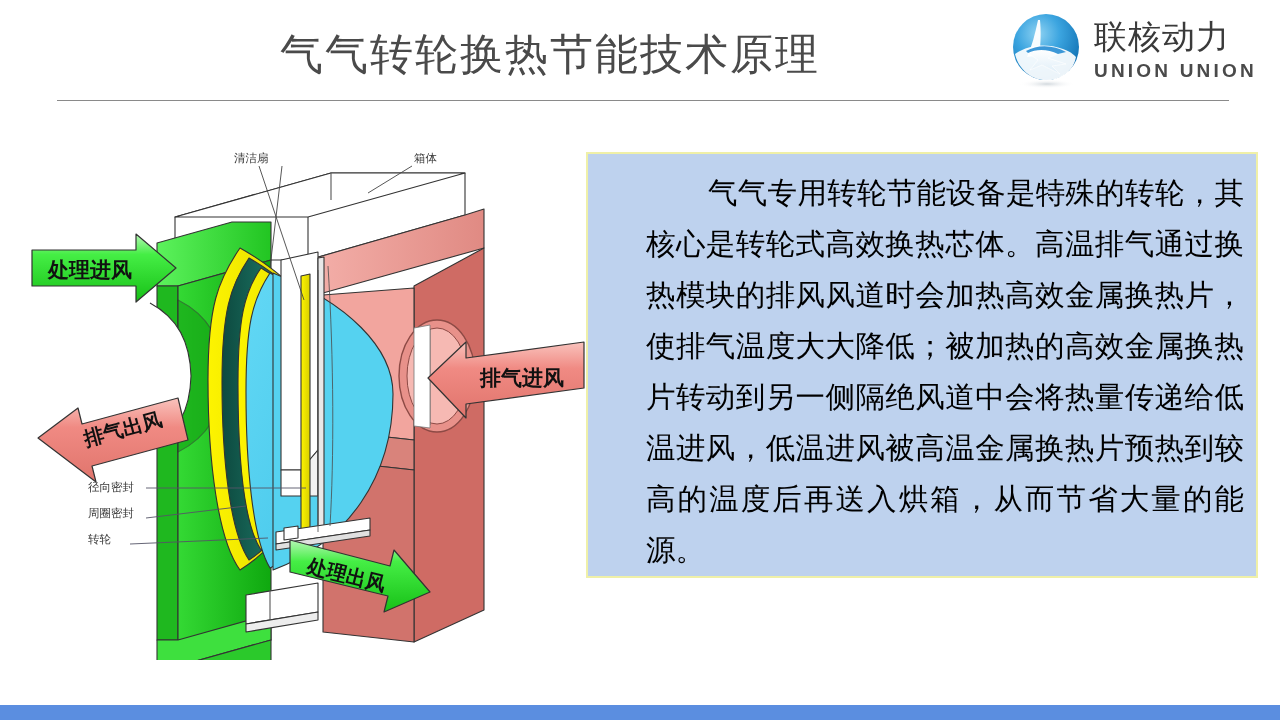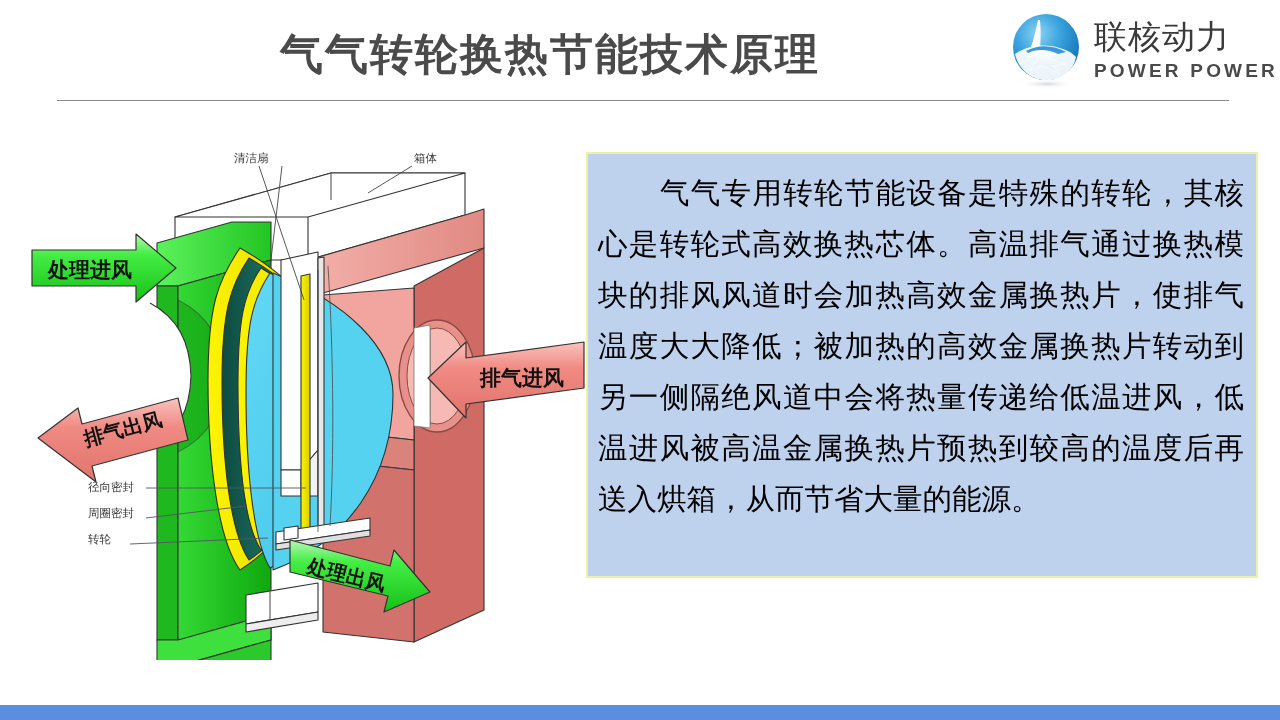--- a/index.html
+++ b/index.html
@@ -23,21 +23,21 @@
     top: 20px;
     width: 860px;
     height: 70px;
     display: flex;
     align-items: center;
     justify-content: center;
     font-size: 43px;
     letter-spacing: 2px;
     color: #4a4a4a;
     font-family: "DejaVu Sans", "Liberation Sans", sans-serif;
-    font-weight: 700;
+    font-weight: 400;
     white-space: nowrap;
   }
   #header-divider {
     position: absolute;
     left: 57px;
     top: 100px;
     width: 1172px;
     height: 0;
     border-top: 1.5px solid #8a8a8a;
   }
@@ -109,20 +109,21 @@
   #body-paragraph {
     font-family: "DejaVu Sans", "Liberation Sans", sans-serif;
     font-size: 29.5px;
     line-height: 51px;
     color: #000000;
     text-indent: 62px;
     text-align: justify;
     text-justify: inter-character;
     letter-spacing: 0px;
     word-break: break-all;
+    margin-left: 48px;
   }
 
   
   #footer-bar {
     position: absolute;
     left: 0;
     top: 705px;
     width: 1280px;
     height: 15px;
     background: #5b8ee0;
@@ -158,21 +159,21 @@
         <ellipse cx="39" cy="72" rx="28" ry="4.5" fill="url(#shGrad)"></ellipse>
         <circle cx="38" cy="35" r="33" fill="url(#sphGrad)"></circle>
         <path d="M7 42 C20 33 38 31 55 37 C64 40 68 45 68 45 C66 57 56 66 43 68 C26 70 11 59 7 42 Z" fill="#ffffff" opacity="0.92"></path>
         <path d="M30 8 C27 22 24 34 19 45 C23 44 27 44 31 45 C33 32 33 18 32 8 Z" fill="#ffffff" opacity="0.95"></path>
         <path d="M20 41 C30 36 42 36 52 41 L40 46 L58 52 L44 54 L52 62 L34 53 L22 58 L30 48 Z" fill="url(#swGrad)" stroke="#ffffff" stroke-width="0.6"></path>
         <path d="M18 39 C30 32 46 33 58 40 L50 42 C40 37 28 37 20 41 Z" fill="#1b86d0" opacity="0.85"></path>
       </svg>
     </div>
     <div id="logo-text-wrap">
       <div id="logo-cn">联核动力</div>
-      <div id="logo-en">POWER POWER</div>
+      <div id="logo-en">UNION UNION</div>
     </div>
   </div>
 
   <div id="diagram">
     <svg width="570" height="520" viewBox="0 0 570 520">
       <defs>
         <linearGradient id="gGreenFace" x1="0" y1="0" x2="1" y2="0">
           <stop offset="0%" stop-color="#34d934"></stop>
           <stop offset="100%" stop-color="#0fa80f"></stop>
         </linearGradient>

